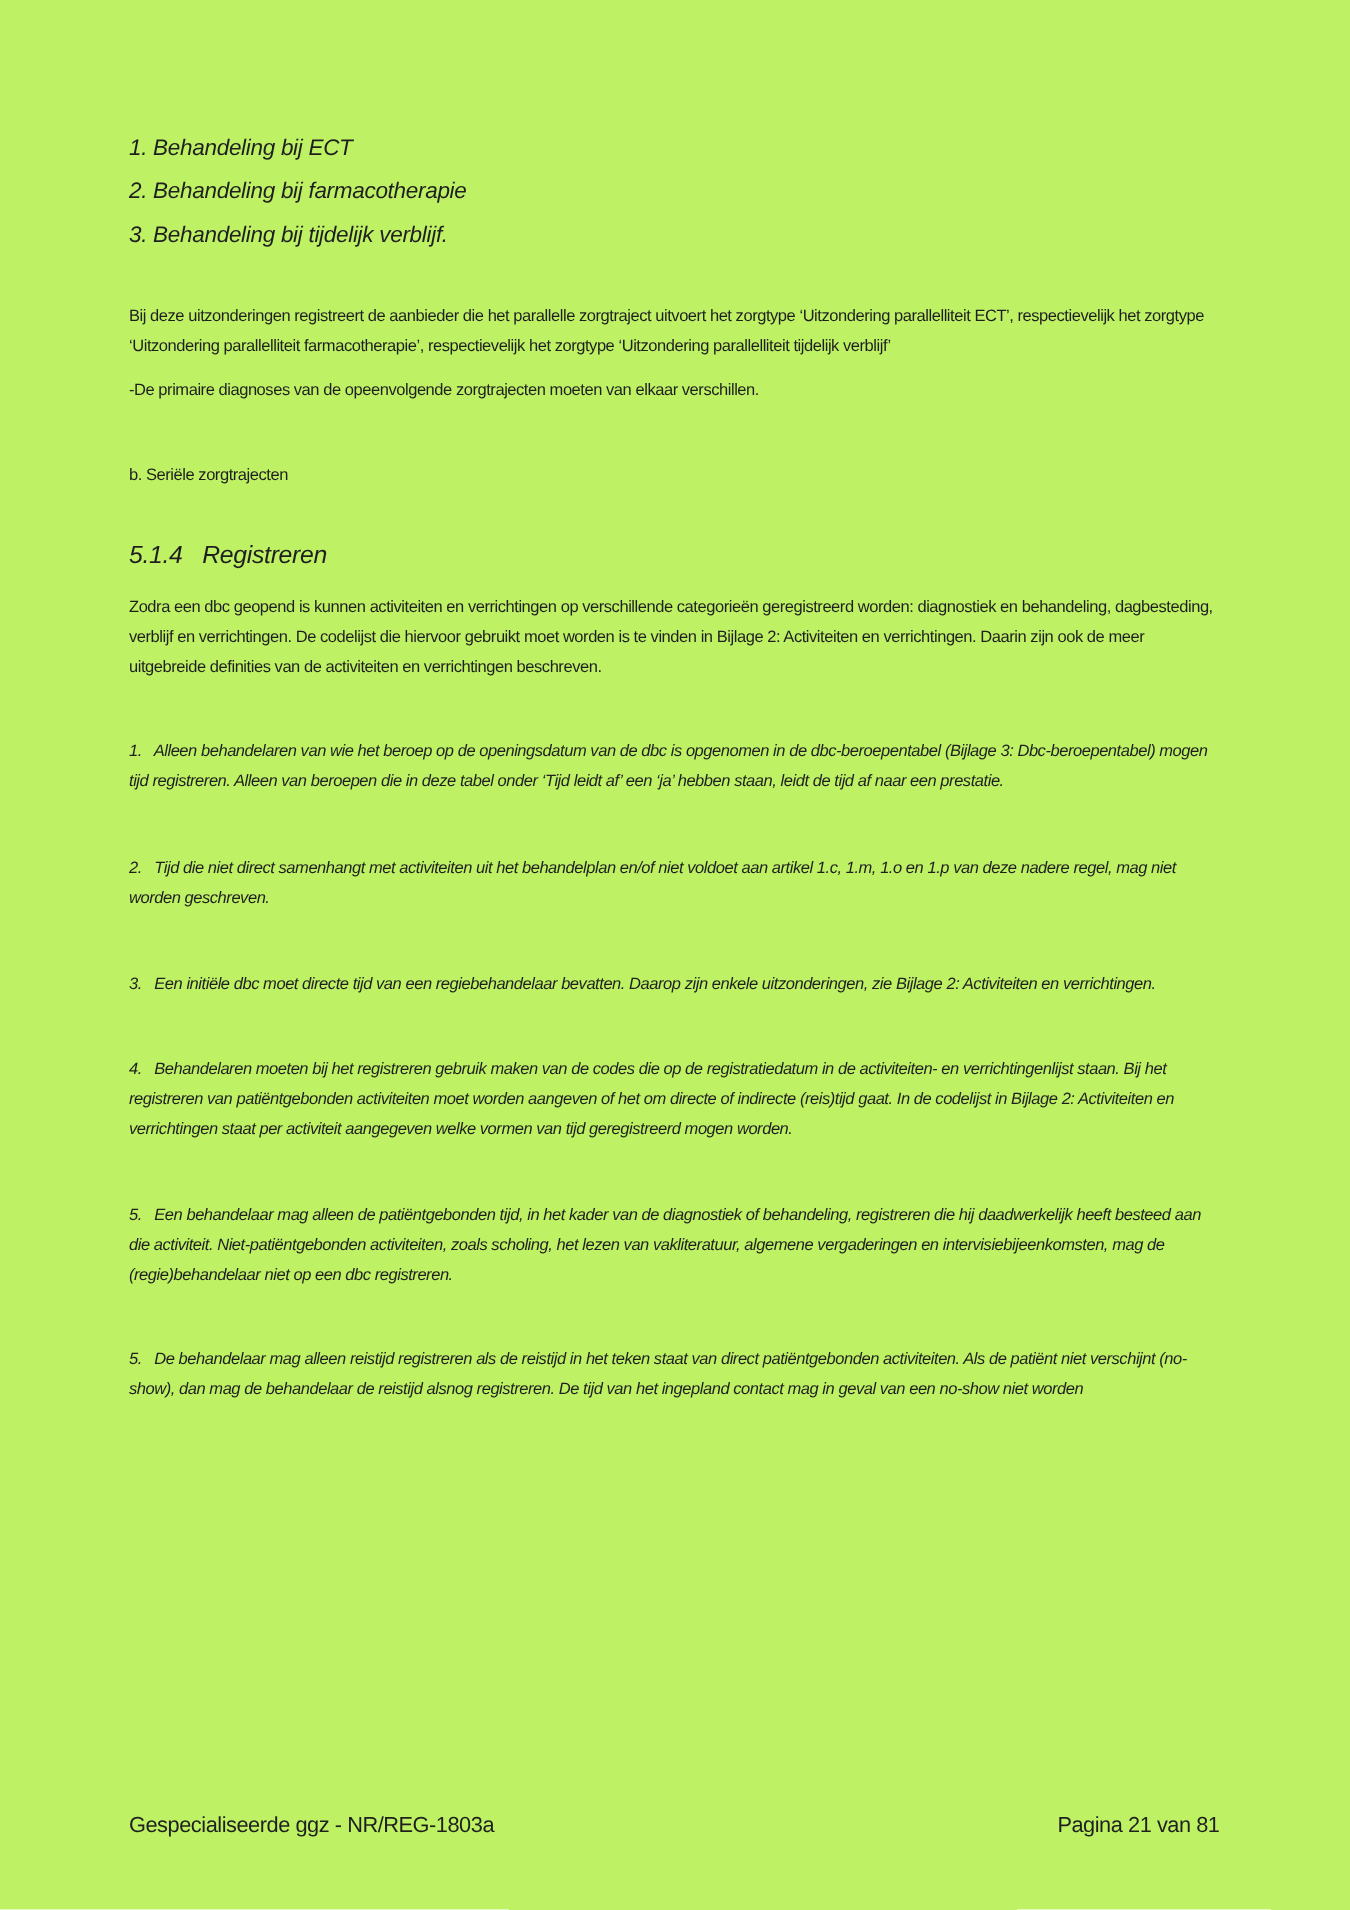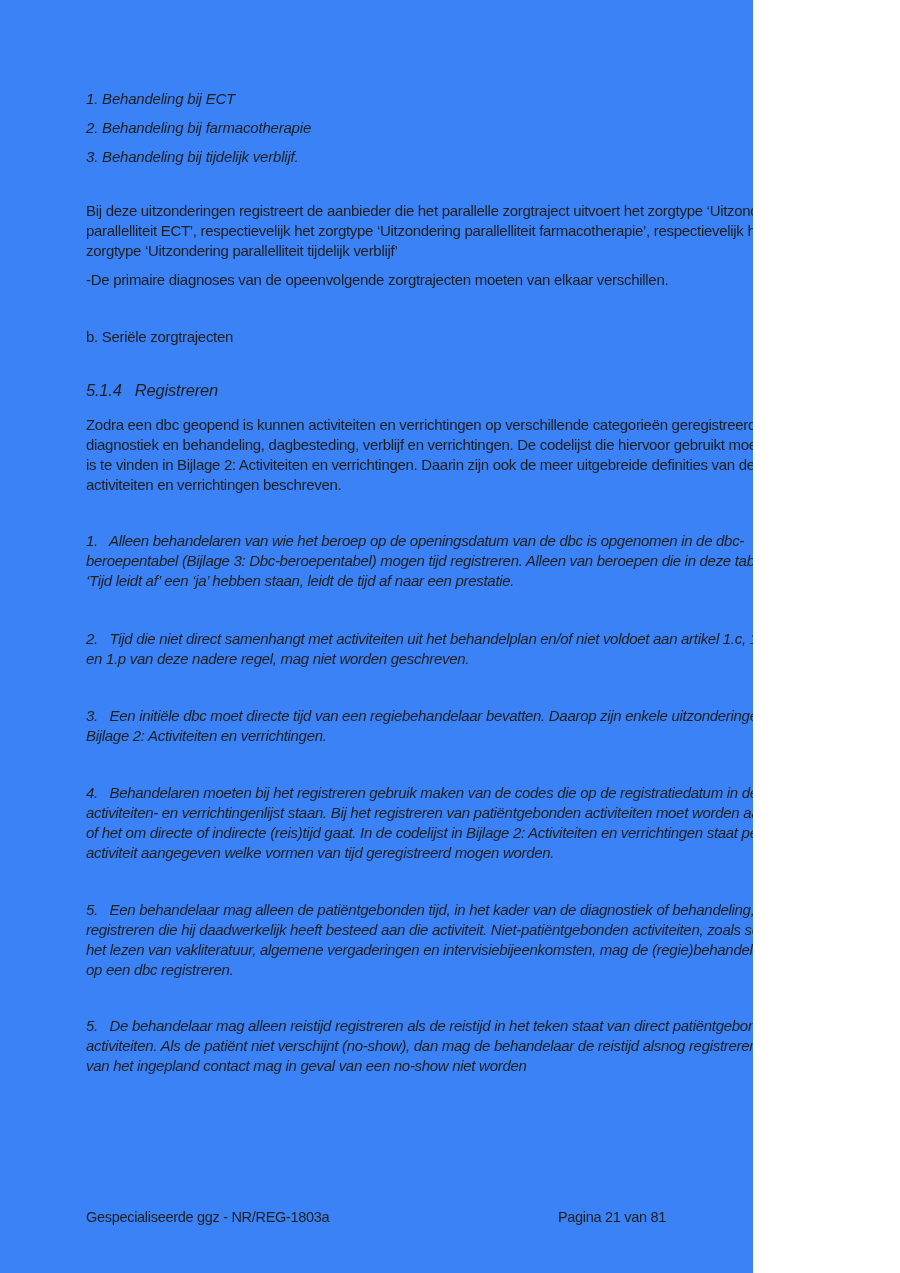--- a/index.html
+++ b/index.html
@@ -2,35 +2,35 @@
 <html><head>
 <meta charset="utf-8">
 <style>
   html, body {
     margin: 0;
     padding: 0;
     background: #ffffff;
   }
   .page {
     position: relative;
-    width: 753px;
+    width: 900px;
     height: 1273px;
-    background: #3b82f6;
+    background: #bef264;
     overflow: hidden;
     font-family: "Liberation Sans", sans-serif;
     color: #1f1f1f;
   }
   .content {
     position: absolute;
     left: 86px;
     top: 0;
     width: 728px;
   }
   .body-text {
-    font-size: 15px;
+    font-size: 11px;
     line-height: 20px;
     letter-spacing: -0.3px;
     margin: 0;
   }
   .pre {
     white-space: pre-wrap;
     font-style: italic;
   }
   .italic-list {
     margin-top: 84px;

